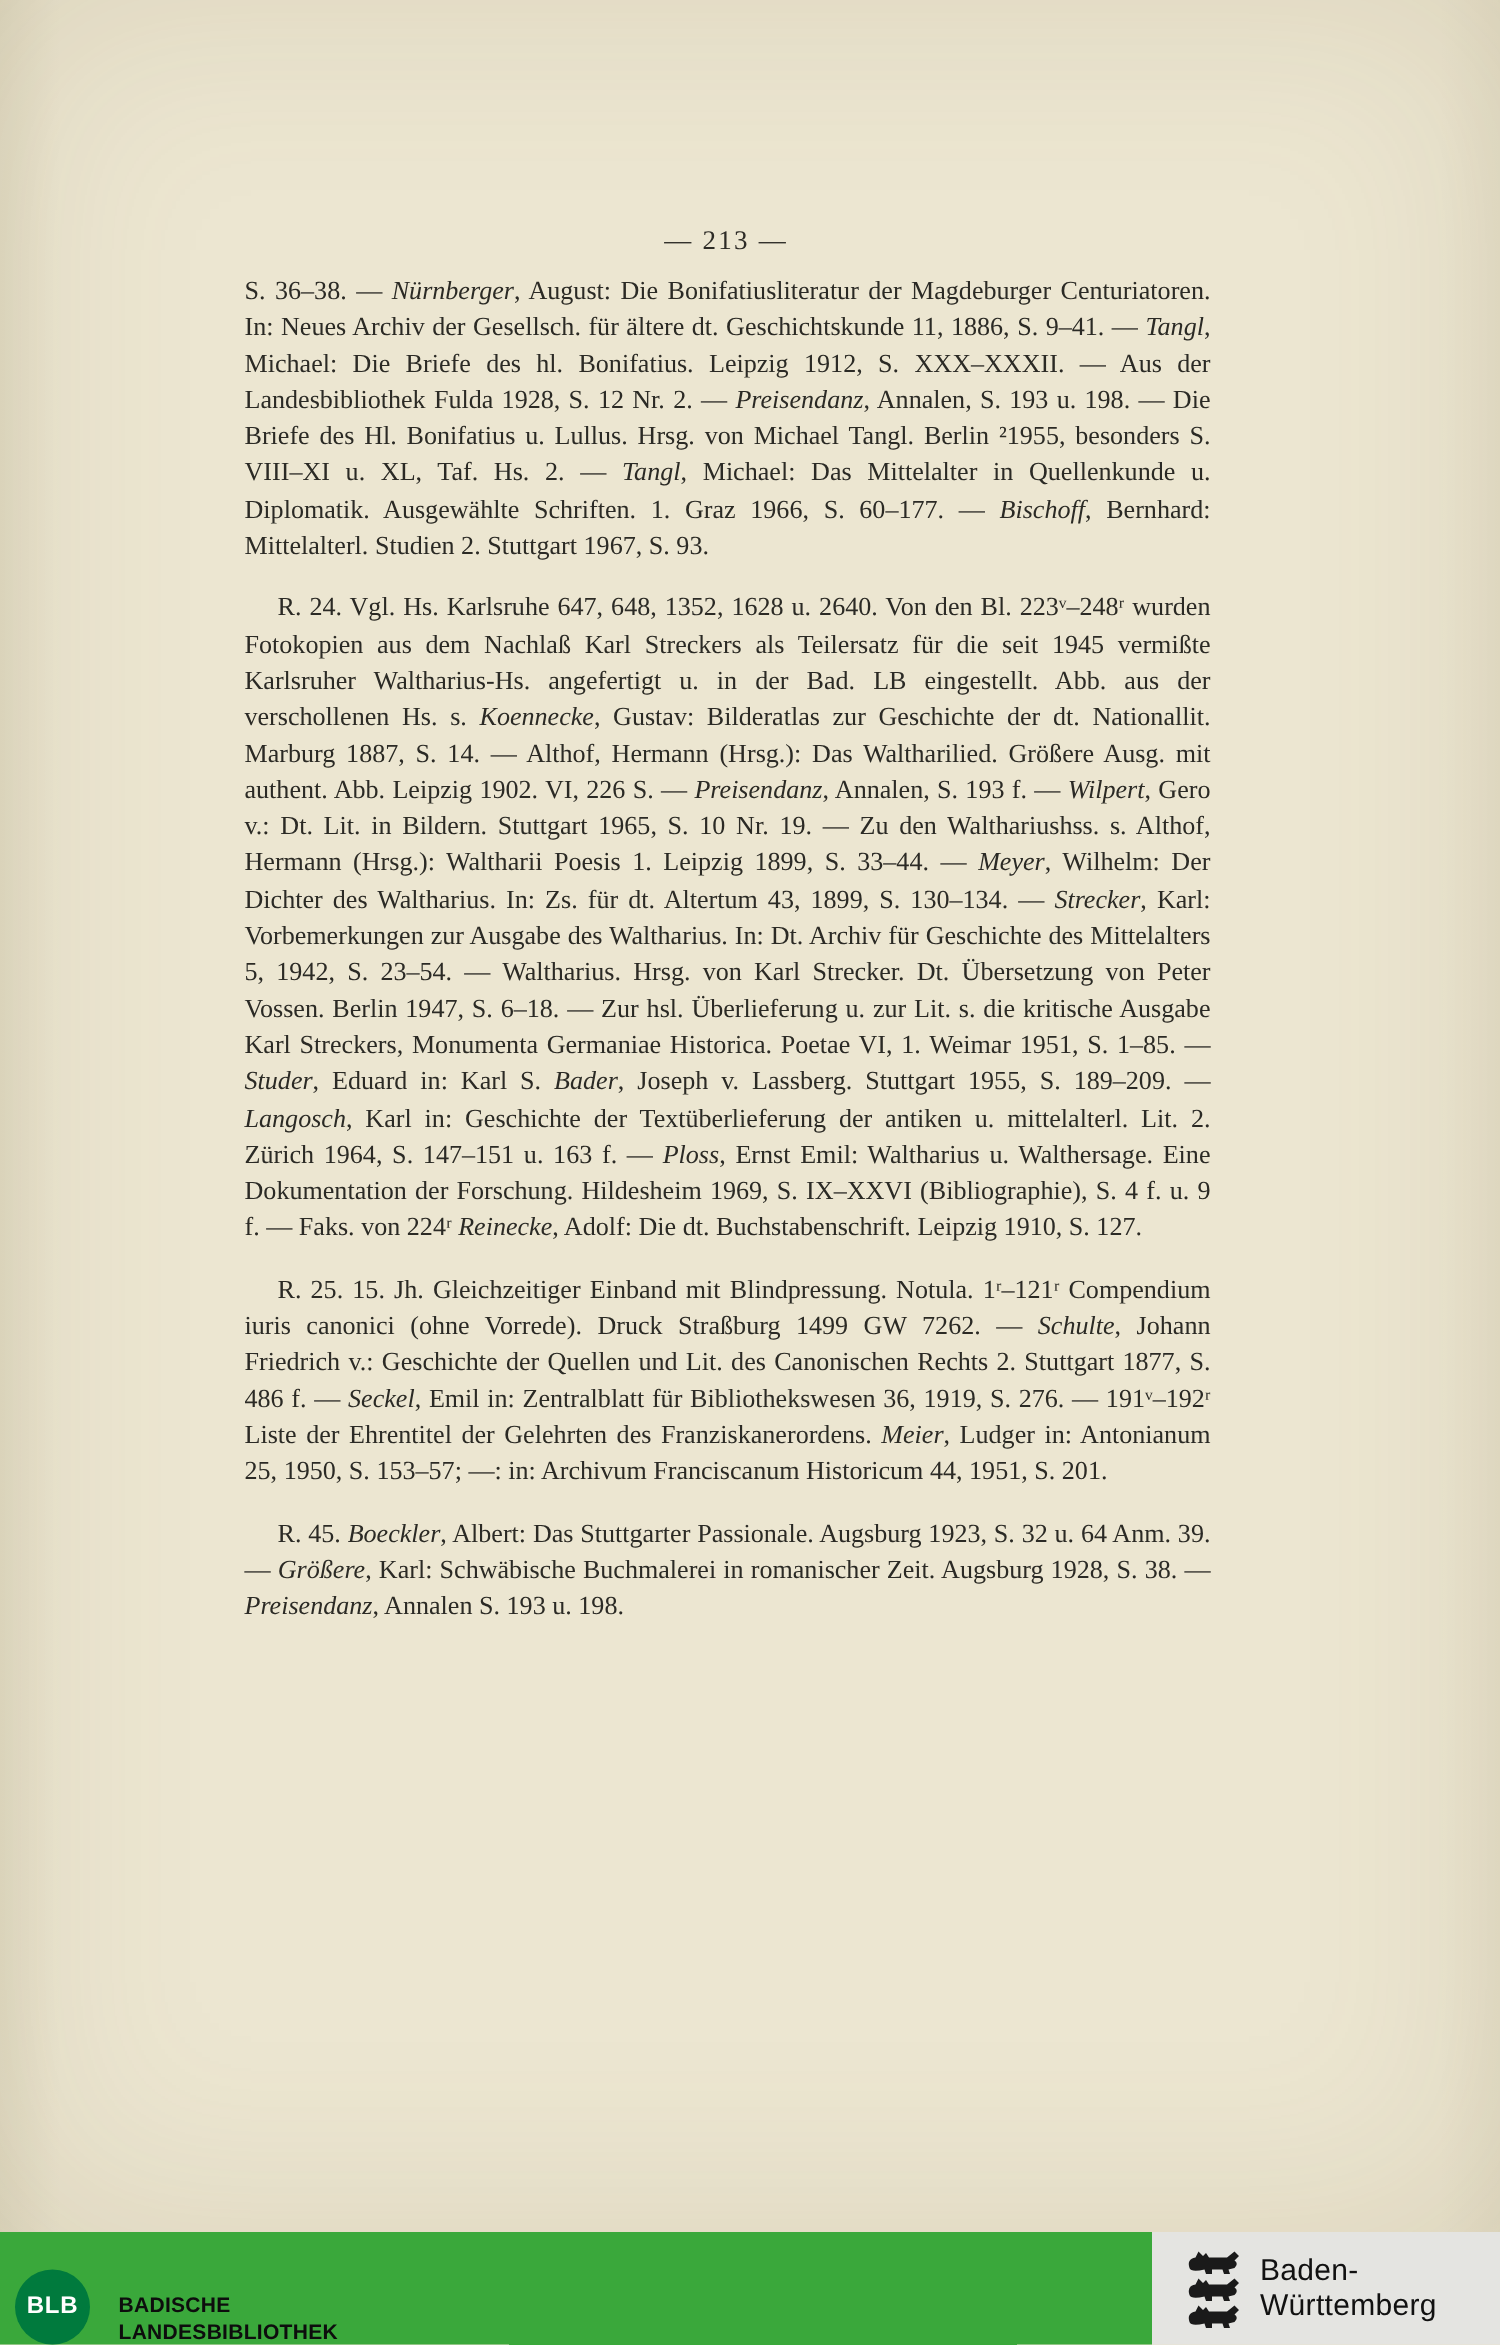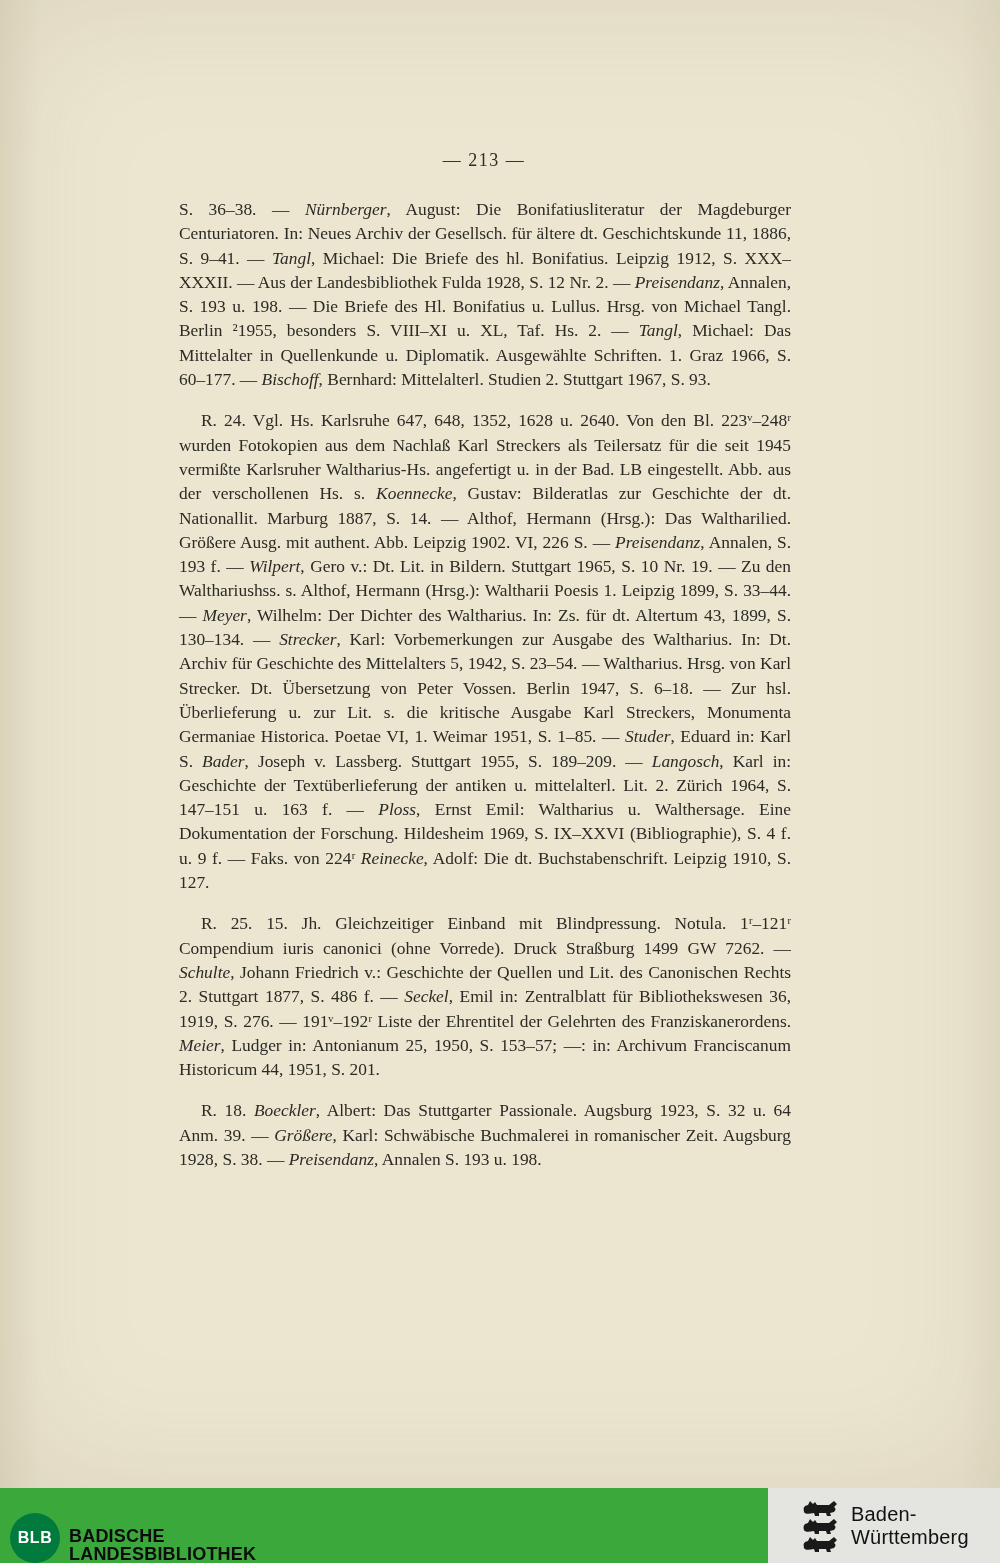--- a/index.html
+++ b/index.html
@@ -20,21 +20,21 @@
     text-align: center;
     font-size: 18px; letter-spacing: 1.5px;
     color: #2e2c27;
   }
   .text-block {
     position: absolute; top: 181px; left: 163px; width: 644px;
     font-size: 17.4px; line-height: 24.3px;
     text-align: justify;
     color: #2b2a25;
   }
-  p.par { margin: 16px; }
+  p.par { margin: 0; }
   p.par + p.par { margin-top: 17px; }
   p.par.indent { text-indent: 22px; }
   .it { font-style: italic; }
   .bd { font-weight: normal; }
 
   .footer {
     position: absolute; left: 0; bottom: 0; width: 1000px; height: 75px;
     display: flex; font-family: "Liberation Sans", sans-serif;
   }
   .footer-left {
@@ -45,45 +45,45 @@
   }
   .blb-circle {
     width: 50px; height: 50px; border-radius: 50%;
     background: #007a3d;
     display: flex; align-items: center; justify-content: center;
     color: #ffffff; font-weight: bold; font-size: 16px;
     letter-spacing: 0.5px;
     flex: 0 0 auto;
   }
   .library-name {
-    margin-left: 9px;
-    color: #0d0d0d; font-weight: bold; font-size: 18px; line-height: 18px;
+    margin-left: 19px;
+    color: #0d0d0d; font-weight: bold; font-size: 14px; line-height: 18px;
     letter-spacing: 0.2px;
   }
   .footer-right {
     flex: 1 1 auto;
     background: #e4e4e1;
     display: flex; align-items: center;
-    padding-left: 33px; box-sizing: border-box;
+    padding-left: 22px; box-sizing: border-box;
   }
   .coat-of-arms { width: 40px; height: 52px; flex: 0 0 auto; margin-right: 10px; }
   .state-name {
     color: #111111; font-size: 20px; font-weight: 500; letter-spacing: 0.2px;
   }
 </style>
 </head>
 <body>
 
 <div class="scan">
   <div class="page-number">— 213 —</div>
   <div class="text-block">
       <p class="par"><span>S. 36–38. — </span><span class="it">Nürnberger</span><span>, August: Die Bonifatiusliteratur der Magdeburger Centuriatoren. In: Neues Archiv der Gesellsch. für ältere dt. Geschichtskunde 11, 1886, S. 9–41. — </span><span class="it">Tangl</span><span>, Michael: Die Briefe des hl. Bonifatius. Leipzig 1912, S. XXX–XXXII. — Aus der Landesbibliothek Fulda 1928, S. 12 Nr. 2. — </span><span class="it">Preisendanz</span><span>, Annalen, S. 193 u. 198. — Die Briefe des Hl. Bonifatius u. Lullus. Hrsg. von Michael Tangl. Berlin ²1955, besonders S. VIII–XI u. XL, Taf. Hs. 2. — </span><span class="it">Tangl</span><span>, Michael: Das Mittelalter in Quellenkunde u. Diplomatik. Ausgewählte Schriften. 1. Graz 1966, S. 60–177. — </span><span class="it">Bischoff</span><span>, Bernhard: Mittelalterl. Studien 2. Stuttgart 1967, S. 93.</span></p>
       <p class="par indent"><span class="bd">R. 24.</span><span>  Vgl. Hs. Karlsruhe 647, 648, 1352, 1628 u. 2640. Von den Bl. 223ᵛ–248ʳ wurden Fotokopien aus dem Nachlaß Karl Streckers als Teilersatz für die seit 1945 vermißte Karlsruher Waltharius-Hs. angefertigt u. in der Bad. LB eingestellt. Abb. aus der verschollenen Hs. s. </span><span class="it">Koennecke</span><span>, Gustav: Bilderatlas zur Geschichte der dt. Nationallit. Marburg 1887, S. 14. — Althof, Hermann (Hrsg.): Das Waltharilied. Größere Ausg. mit authent. Abb. Leipzig 1902. VI, 226 S. — </span><span class="it">Preisendanz</span><span>, Annalen, S. 193 f. — </span><span class="it">Wilpert</span><span>, Gero v.: Dt. Lit. in Bildern. Stuttgart 1965, S. 10 Nr. 19. — Zu den Walthariushss. s. Althof, Hermann (Hrsg.): Waltharii Poesis 1. Leipzig 1899, S. 33–44. — </span><span class="it">Meyer</span><span>, Wilhelm: Der Dichter des Waltharius. In: Zs. für dt. Altertum 43, 1899, S. 130–134. — </span><span class="it">Strecker</span><span>, Karl: Vorbemerkungen zur Ausgabe des Waltharius. In: Dt. Archiv für Geschichte des Mittelalters 5, 1942, S. 23–54. — Waltharius. Hrsg. von Karl Strecker. Dt. Übersetzung von Peter Vossen. Berlin 1947, S. 6–18. — Zur hsl. Überlieferung u. zur Lit. s. die kritische Ausgabe Karl Streckers, Monumenta Germaniae Historica. Poetae VI, 1. Weimar 1951, S. 1–85. — </span><span class="it">Studer</span><span>, Eduard in: Karl S. </span><span class="it">Bader</span><span>, Joseph v. Lassberg. Stuttgart 1955, S. 189–209. — </span><span class="it">Langosch</span><span>, Karl in: Geschichte der Textüberlieferung der antiken u. mittelalterl. Lit. 2. Zürich 1964, S. 147–151 u. 163 f. — </span><span class="it">Ploss</span><span>, Ernst Emil: Waltharius u. Walthersage. Eine Dokumentation der Forschung. Hildesheim 1969, S. IX–XXVI (Bibliographie), S. 4 f. u. 9 f. — Faks. von 224ʳ </span><span class="it">Reinecke</span><span>, Adolf: Die dt. Buchstabenschrift. Leipzig 1910, S. 127.</span></p>
       <p class="par indent"><span class="bd">R. 25.</span><span>  15. Jh. Gleichzeitiger Einband mit Blindpressung. Notula. 1ʳ–121ʳ Compendium iuris canonici (ohne Vorrede). Druck Straßburg 1499 GW 7262. — </span><span class="it">Schulte</span><span>, Johann Friedrich v.: Geschichte der Quellen und Lit. des Canonischen Rechts 2. Stuttgart 1877, S. 486 f. — </span><span class="it">Seckel</span><span>, Emil in: Zentralblatt für Bibliothekswesen 36, 1919, S. 276. — 191ᵛ–192ʳ Liste der Ehrentitel der Gelehrten des Franziskanerordens. </span><span class="it">Meier</span><span>, Ludger in: Antonianum 25, 1950, S. 153–57; —: in: Archivum Franciscanum Historicum 44, 1951, S. 201.</span></p>
-      <p class="par indent"><span class="bd">R. 18.</span><span>  </span><span class="it">Boeckler</span><span>, Albert: Das Stuttgarter Passionale. Augsburg 1923, S. 32 u. 64 Anm. 39. — </span><span class="it">Größere</span><span>, Karl: Schwäbische Buchmalerei in romanischer Zeit. Augsburg 1928, S. 38. — </span><span class="it">Preisendanz</span><span>, Annalen S. 193 u. 198.</span></p>
+      <p class="par indent"><span class="bd">R. 45.</span><span>  </span><span class="it">Boeckler</span><span>, Albert: Das Stuttgarter Passionale. Augsburg 1923, S. 32 u. 64 Anm. 39. — </span><span class="it">Größere</span><span>, Karl: Schwäbische Buchmalerei in romanischer Zeit. Augsburg 1928, S. 38. — </span><span class="it">Preisendanz</span><span>, Annalen S. 193 u. 198.</span></p>
     </div>
 </div>
 
 <div class="footer">
   <div class="footer-left">
     <div class="blb-circle">BLB</div>
     <div class="library-name">
       <div>BADISCHE</div>
       <div>LANDESBIBLIOTHEK</div>
     </div>

